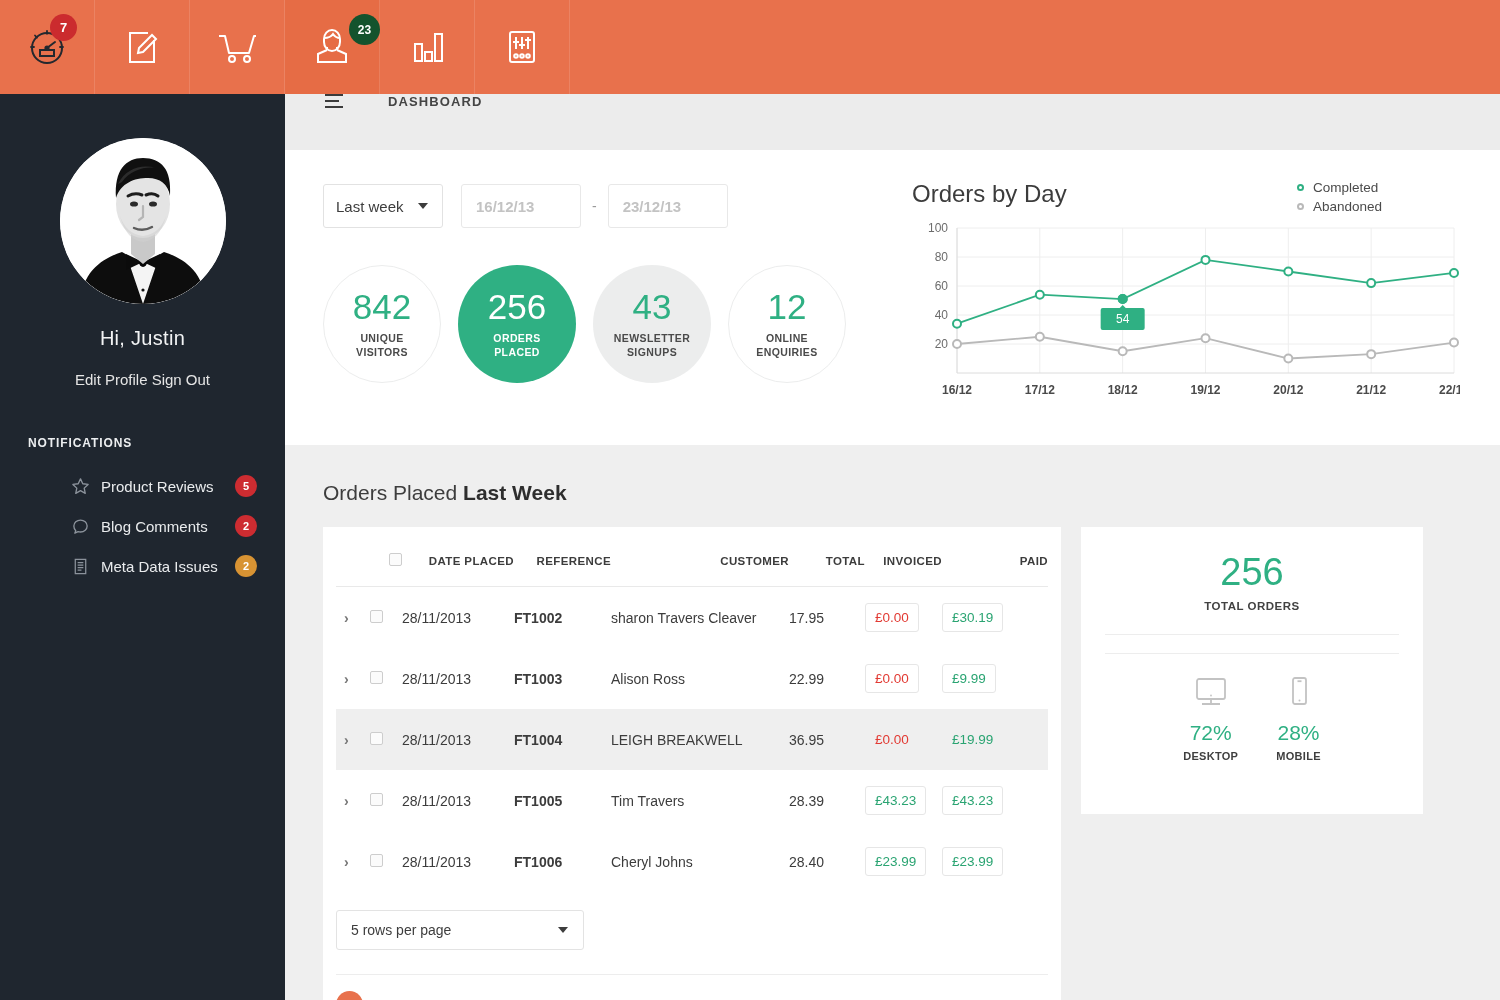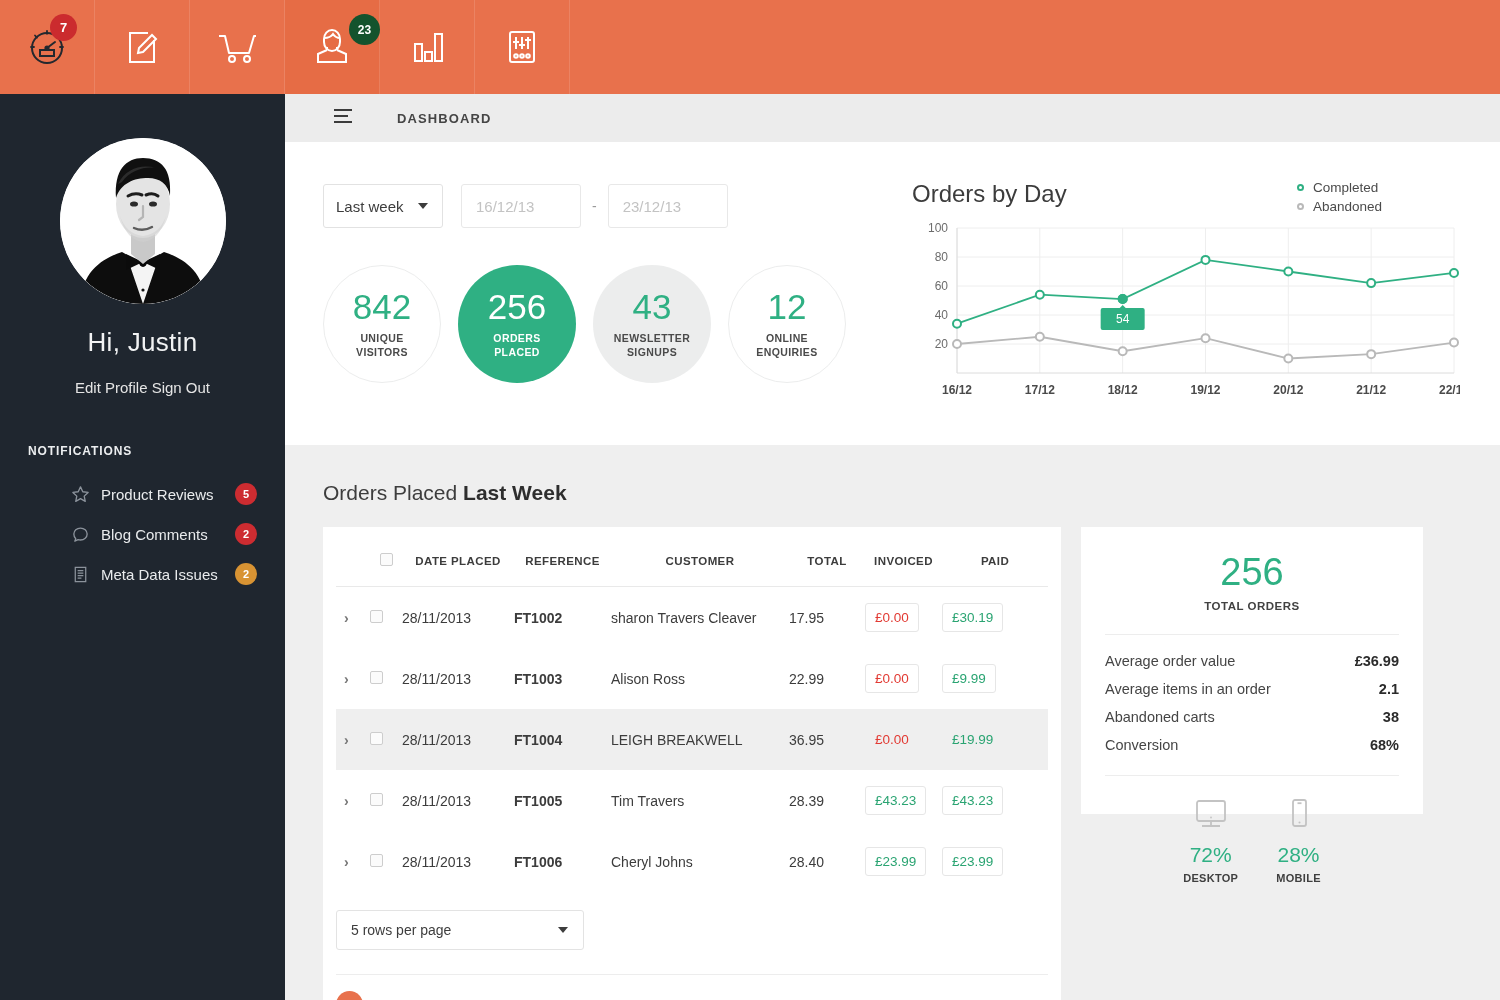--- a/index.html
+++ b/index.html
@@ -37,21 +37,21 @@
     position: absolute; top: 94px; left: 0; width: 285px; height: 906px;
     background: #1f262f; color: #fff;
   }
   .avatar {
     width: 166px; height: 166px; border-radius: 50%;
     margin: 44px auto 0; overflow: hidden; background: #fff;
     position: relative;
   }
   .avatar svg { display:block; width: 166px; height: 166px; }
   .greeting {
-    text-align: center; font-size: 26px; font-weight: 300;
+    text-align: center; font-size: 20px; font-weight: 300;
     color: #f2f3f4; margin-top: 23px; letter-spacing: .3px;
   }
   .profile-links {
     text-align: center; margin-top: 21px;
     font-size: 15px; color: #e8eaec;
   }
   .profile-links a {
     color: #e5e5e5; text-decoration: none; margin: 0 0; cursor: pointer;
   }
   .notif-title {
@@ -68,22 +68,22 @@
   .nbadge {
     width: 22px; height: 22px; border-radius: 50%; color: #fff;
     font-size: 11px; font-weight: bold;
     display: flex; align-items: center; justify-content: center;
   }
   .nbadge.red { background: #cd2c31; }
   .nbadge.amber { background: #d89333; }
 
   
   .pagehead {
-    position: absolute; top: 94px; left: 285px; width: 1215px; height: 48px;
-    background: #ececec; display: flex; align-items: center; padding-left: 9px;
+    position: absolute; top: 94px; left: 285px; width: 1215px; height: 56px;
+    background: #ececec; display: flex; align-items: flex-start;
   }
   .hamburger { margin-left: 40px; cursor: pointer; }
   .hamburger span {
     display: block; height: 2px; background: #3b3b3b; margin-bottom: 4px;
   }
   .hamburger span:nth-child(1) { width: 18px; }
   .hamburger span:nth-child(2) { width: 14px; }
   .hamburger span:nth-child(3) { width: 18px; }
   .crumb {
     margin-left: 45px; font-size: 13px; font-weight: bold;
@@ -102,21 +102,21 @@
     font-size: 15px; color: #3d3d3d; cursor: pointer; position: relative;
   }
   .select-box .caret {
     position: absolute; right: 14px; width: 0; height: 0;
     border-left: 5px solid transparent; border-right: 5px solid transparent;
     border-top: 6px solid #3d3d3d;
   }
   .date-input {
     width: 120px; height: 44px; border: 1px solid #e8e8e8; border-radius: 3px;
     background: #fff; font-size: 15px; color: #3d3d3d; padding: 0 14px;
-    margin-left: 18px; font-family: "Liberation Sans", sans-serif;
+    margin-left: 18px; font-family: "Liberation Sans", sans-serif; font-weight: bold;
   }
   .date-input::placeholder { color: #c3c3c3; }
   .dash-sep { margin-left: 11px; color: #9a9a9a; font-size: 14px; }
 
   .circles { position: absolute; top: 273px; left: 323px; display: flex; gap: 0; }
   .circle {
     width: 118px; height: 118px; border-radius: 50%;
     display: flex; flex-direction: column; align-items: center; justify-content: center;
     margin-right: 17px;
   }
@@ -154,21 +154,21 @@
   }
   .section-title b { font-weight: bold; color: #2e2e2e; }
 
   .card-table {
     position: absolute; top: 82px; left: 38px; width: 738px;
     background: #fff; padding: 0 13px 0 13px;
   }
   table { width: 100%; border-collapse: collapse; }
   th {
     font-size: 11.5px; font-weight: bold; letter-spacing: .4px;
-    color: #3c3c3c; text-align: center; padding: 26px 0 18px 0;
+    color: #3c3c3c; text-align: right; padding: 26px 0 18px 0;
     border-bottom: 1px solid #e9e9e9;
   }
   td { font-size: 14px; color: #3c3c3c; padding: 16px 0; height: 40px; }
   tbody tr.hl { background: #efefef; }
   .c-chev { width: 34px; padding-left: 8px; color: #777; font-weight: bold; cursor: pointer; }
   .c-chk { width: 32px; }
   .chk {
     width: 13px; height: 13px; border: 1px solid #cdcdcd; border-radius: 2px;
     background: #fbfbfb; display: inline-block; cursor: pointer;
   }
@@ -578,38 +578,20 @@
           <div class="pg" style="margin-right: 9px;">6</div>
           <div class="pg" style="margin-right: 9px;">7</div>
         </div>
     </div>
 
     <div class="card-summary">
       <div class="sum-num">256</div>
       <div class="sum-lbl">TOTAL ORDERS</div>
       <div class="sum-hr"></div>
 
-      <div style="margin-top:14px">
-        <div class="sum-row">
-          <span>Average order value</span>
-          <b>£36.99</b>
-        </div>
-        <div class="sum-row">
-          <span>Average items in an order</span>
-          <b>2.1</b>
-        </div>
-        <div class="sum-row">
-          <span>Abandoned carts</span>
-          <b>38</b>
-        </div>
-        <div class="sum-row">
-          <span>Conversion</span>
-          <b>68%</b>
-        </div>
-      </div>
 
       <div class="sum-hr" style="margin-top:18px"></div>
 
       <div class="devices">
         <div class="device">
           <span>
             <svg width="36" height="32" viewBox="0 0 36 32" fill="none" stroke="#c3c3c3" stroke-width="1.8">
               <rect x="4" y="3" width="28" height="20" rx="2"></rect>
               <path d="M18 23 v4 M9 28 h18"></path>
               <circle cx="18" cy="19.5" r="0.9" fill="#c3c3c3" stroke="none"></circle>

